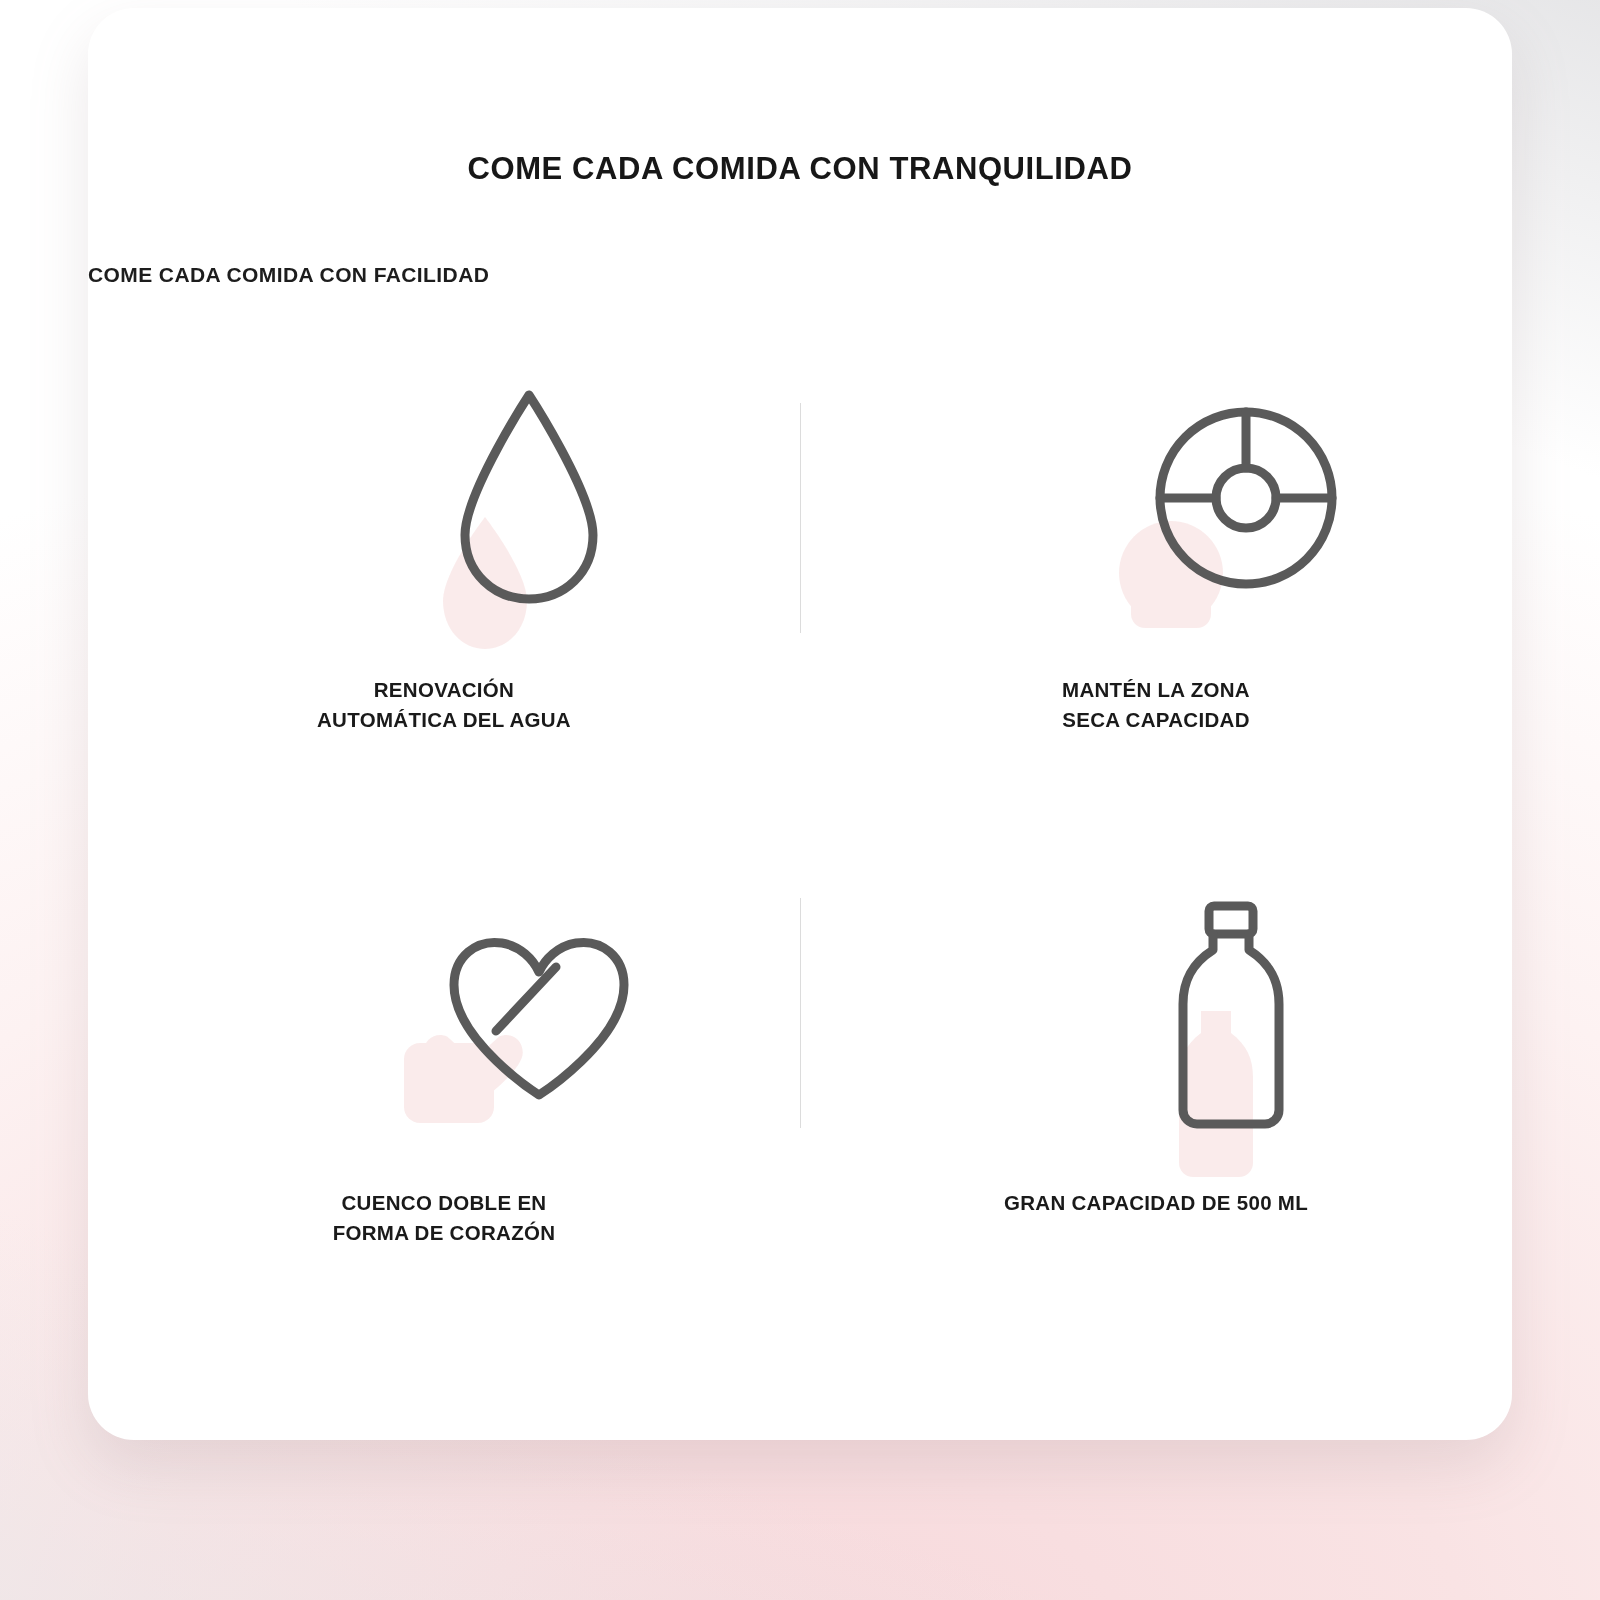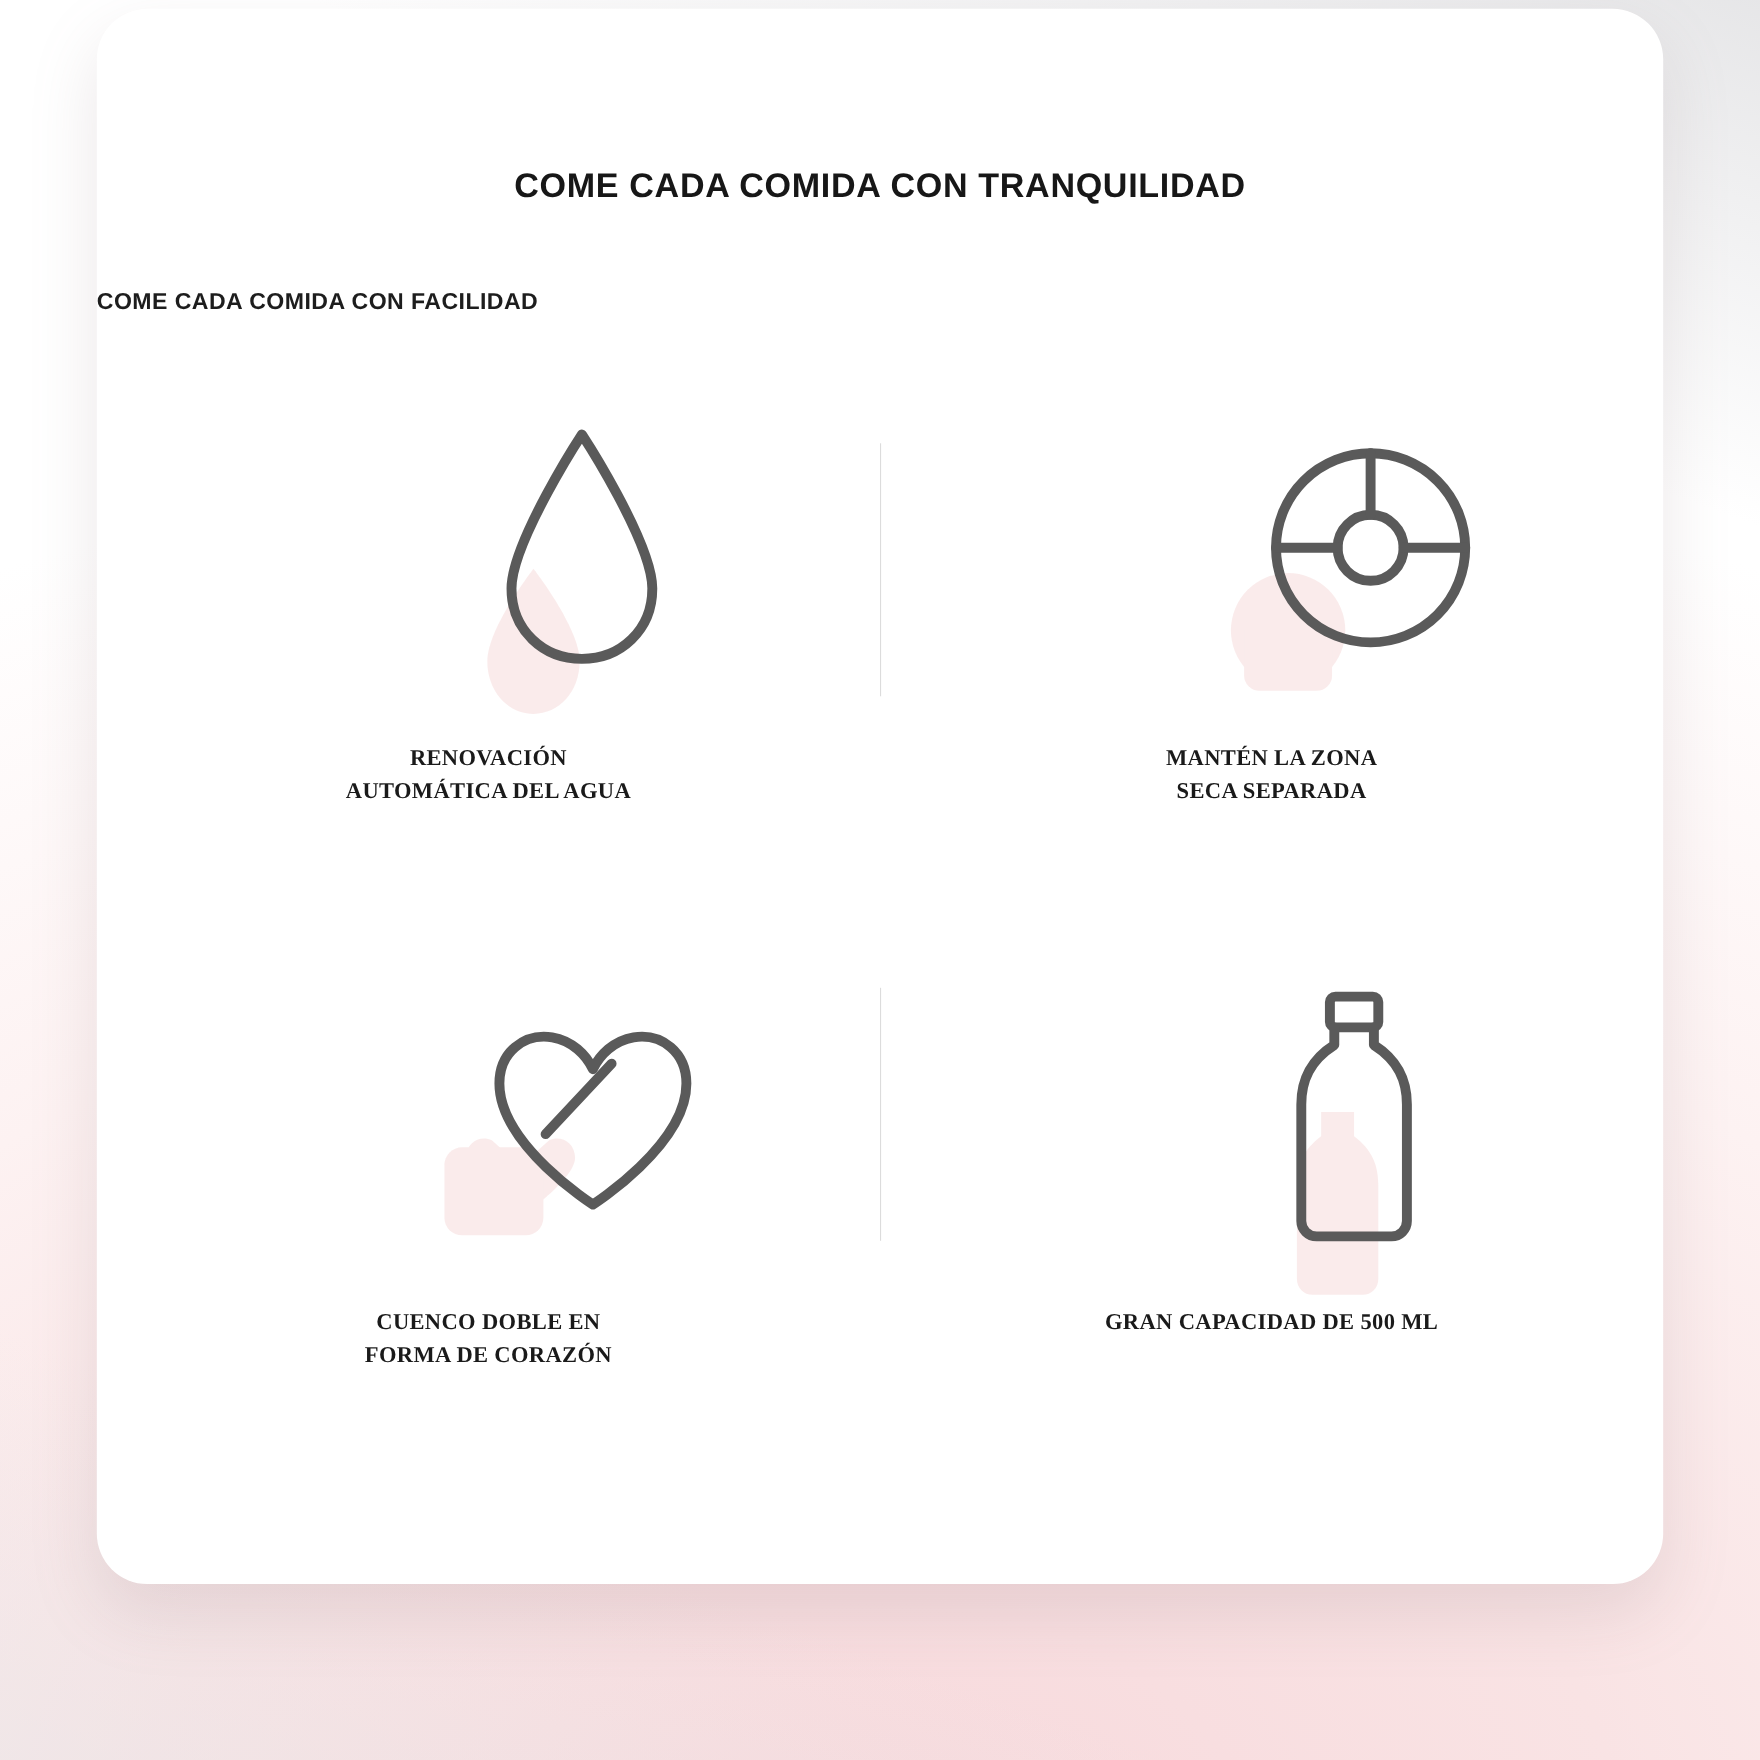--- a/index.html
+++ b/index.html
@@ -82,21 +82,20 @@
     grid-template-columns: 1fr 1fr;
     grid-template-rows: 1fr 1fr;
   }
 
   .cell {
     position: relative;
     display: flex;
     flex-direction: column;
     align-items: center;
     justify-content: flex-start;
-    font-family: Liberation Serif, serif;
   }
 
   
   .divider-v {
     position: absolute;
     width: 1px;
     background: #dcdcdc;
     left: 50%;
   }
   .divider-v.top { top: 395px; height: 230px; }
@@ -176,21 +175,21 @@
           </svg>
           <svg width="210" height="210" viewBox="0 0 210 210">
             <circle cx="105" cy="105" r="86" fill="none" stroke="#5a5a5a" stroke-width="9"></circle>
             <circle cx="105" cy="105" r="30" fill="none" stroke="#5a5a5a" stroke-width="9"></circle>
             <line x1="19" y1="105" x2="75" y2="105" stroke="#5a5a5a" stroke-width="9" stroke-linecap="round"></line>
             <line x1="135" y1="105" x2="191" y2="105" stroke="#5a5a5a" stroke-width="9" stroke-linecap="round"></line>
             <line x1="105" y1="19" x2="105" y2="75" stroke="#5a5a5a" stroke-width="9" stroke-linecap="round"></line>
           </svg>
         </div>
         <div class="caption">MANTÉN LA ZONA
-SECA SEPARADA</div>
+SECA CAPACIDAD</div>
       </div>
 
       <div class="cell r2">
         <div class="icon-wrap">
           <svg class="ghost" width="190" height="170" viewBox="0 0 190 170" style="left:130px; top:70px;">
             <path d="M20 40 C20 18 40 6 58 14 L100 52 L142 14 C160 6 180 18 180 40 C180 70 110 120 100 128 C90 120 20 70 20 40 Z" fill="#f6dcdc" transform="scale(0.62) translate(60,40)"></path>
             <rect x="30" y="40" width="90" height="80" rx="16" fill="#f6dcdc"></rect>
           </svg>
           <svg width="210" height="190" viewBox="0 0 210 190">
             <path d="M105 172 C105 172 20 118 20 62 C20 34 42 16 68 20 C86 23 99 36 105 49 C111 36 124 23 142 20 C168 16 190 34 190 62 C190 118 105 172 105 172 Z" fill="none" stroke="#5a5a5a" stroke-width="9" stroke-linejoin="round" stroke-linecap="round"></path>

